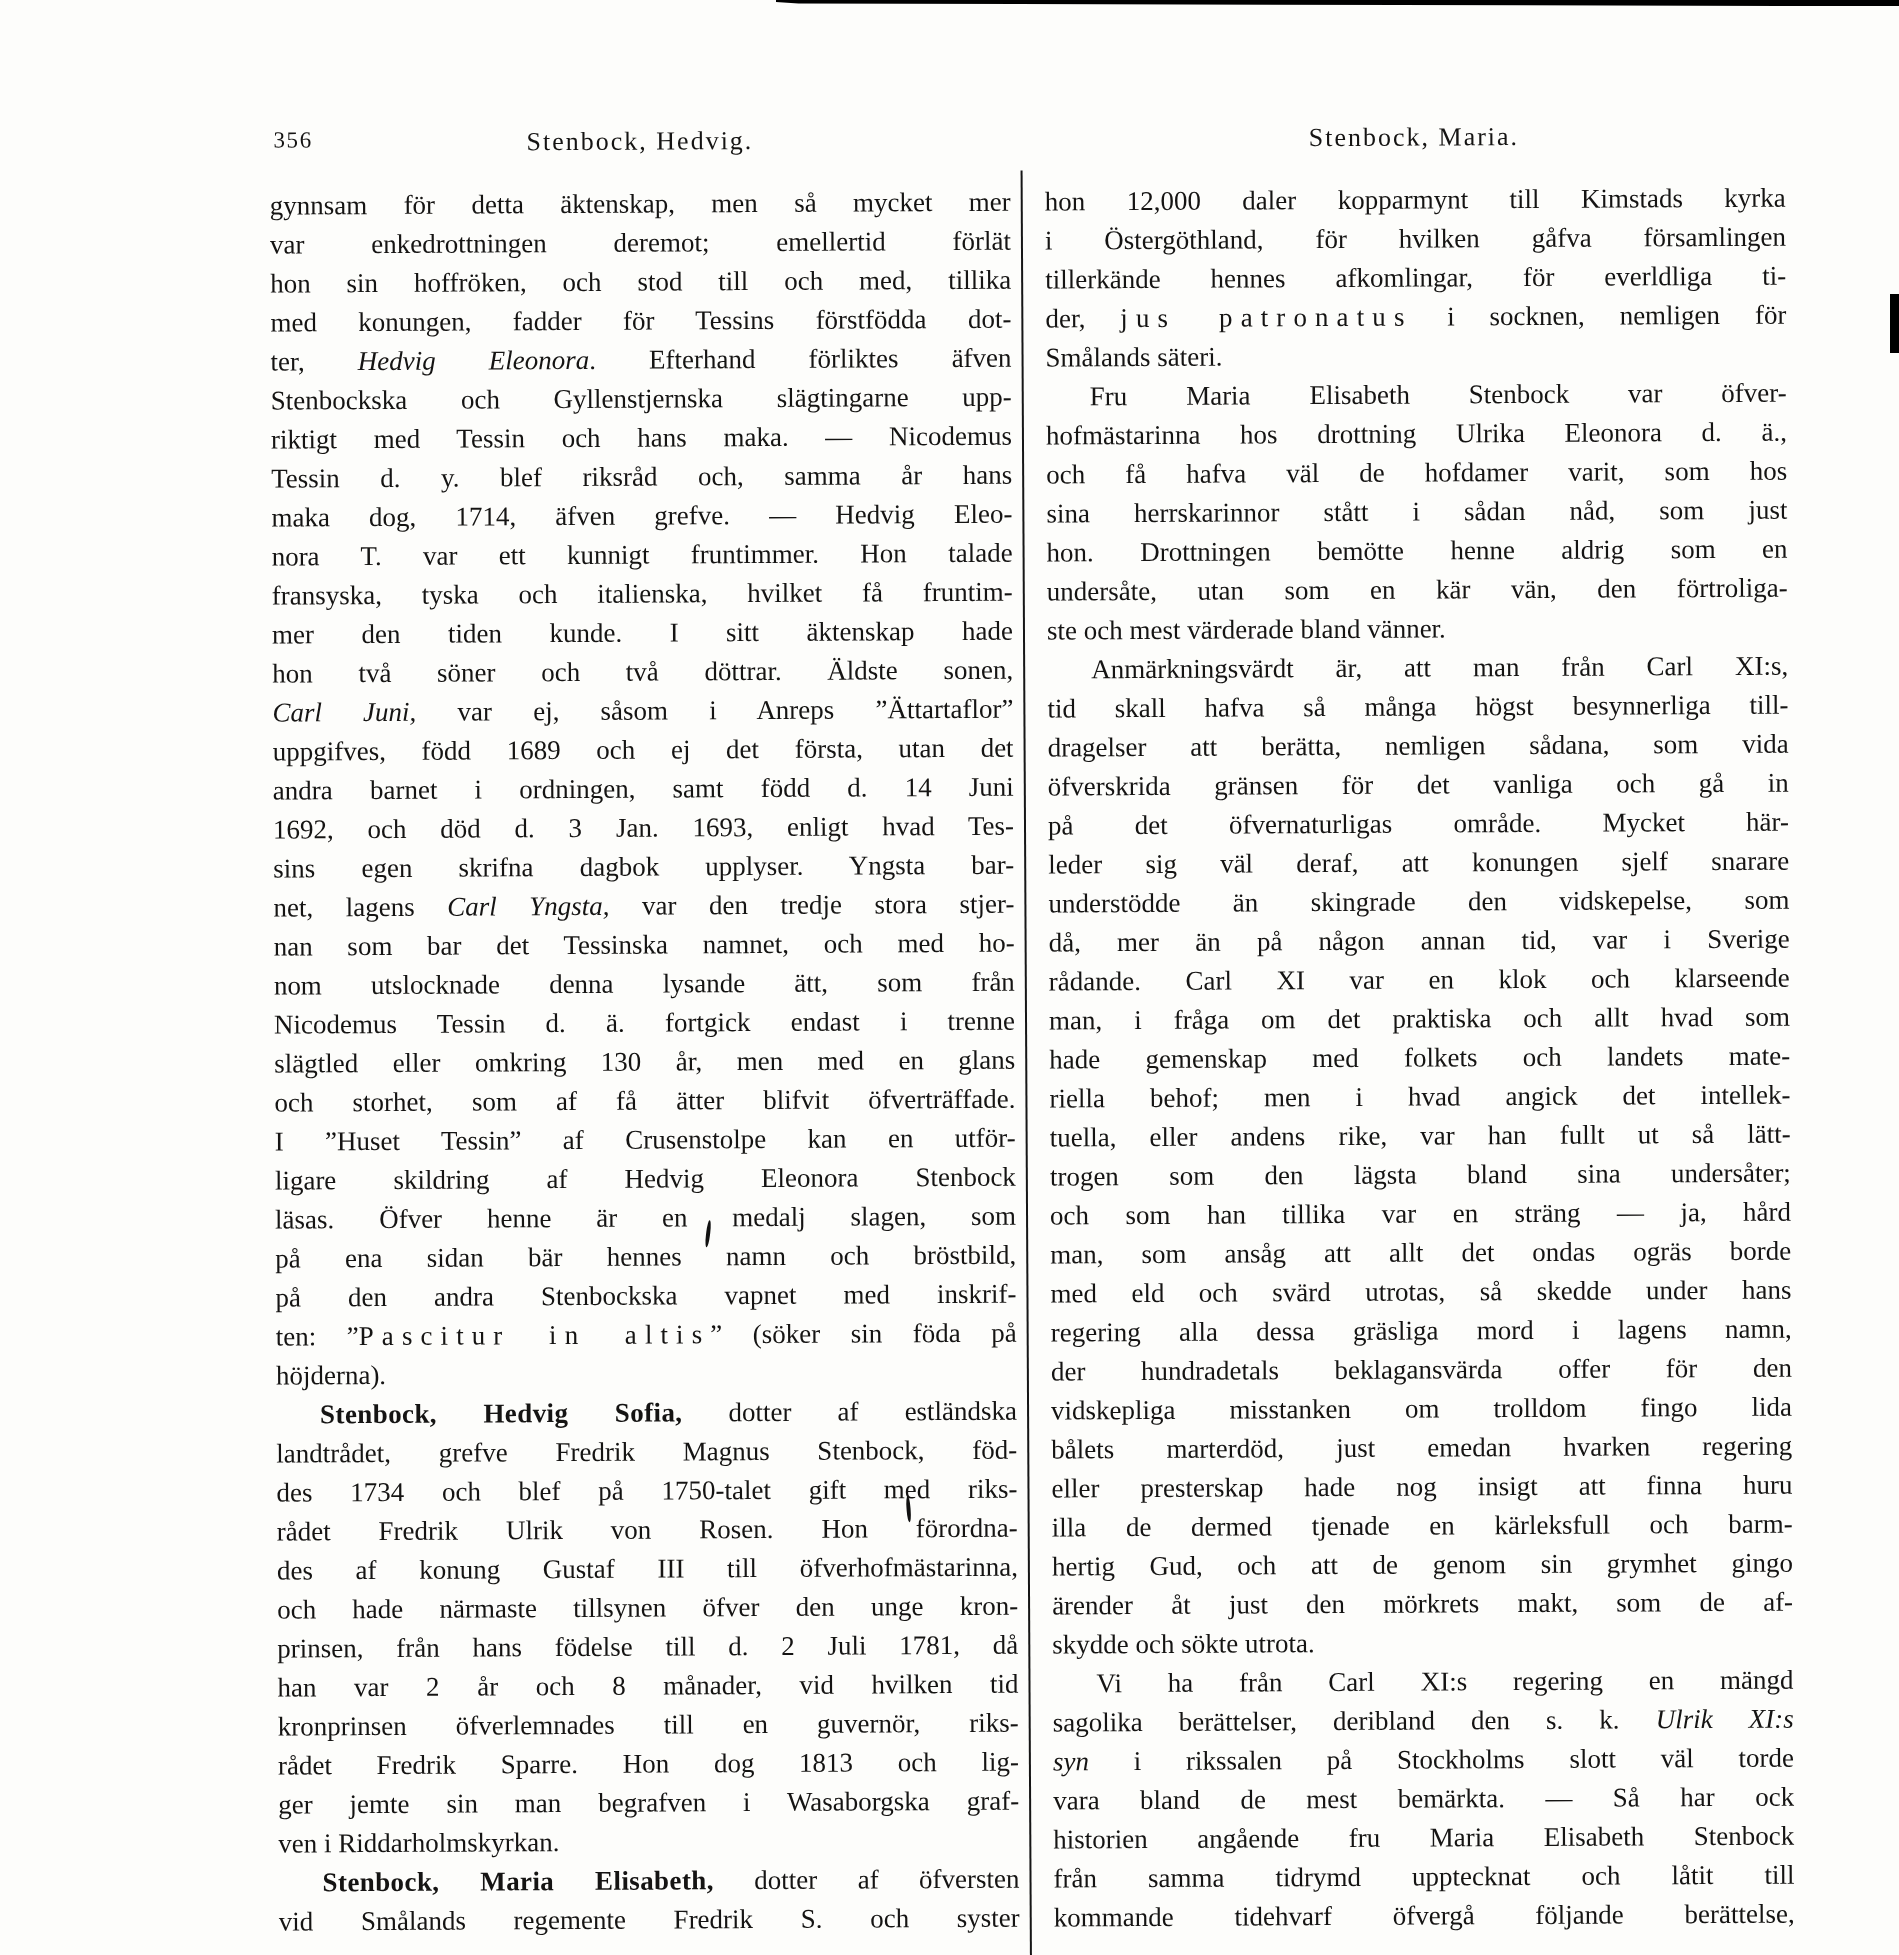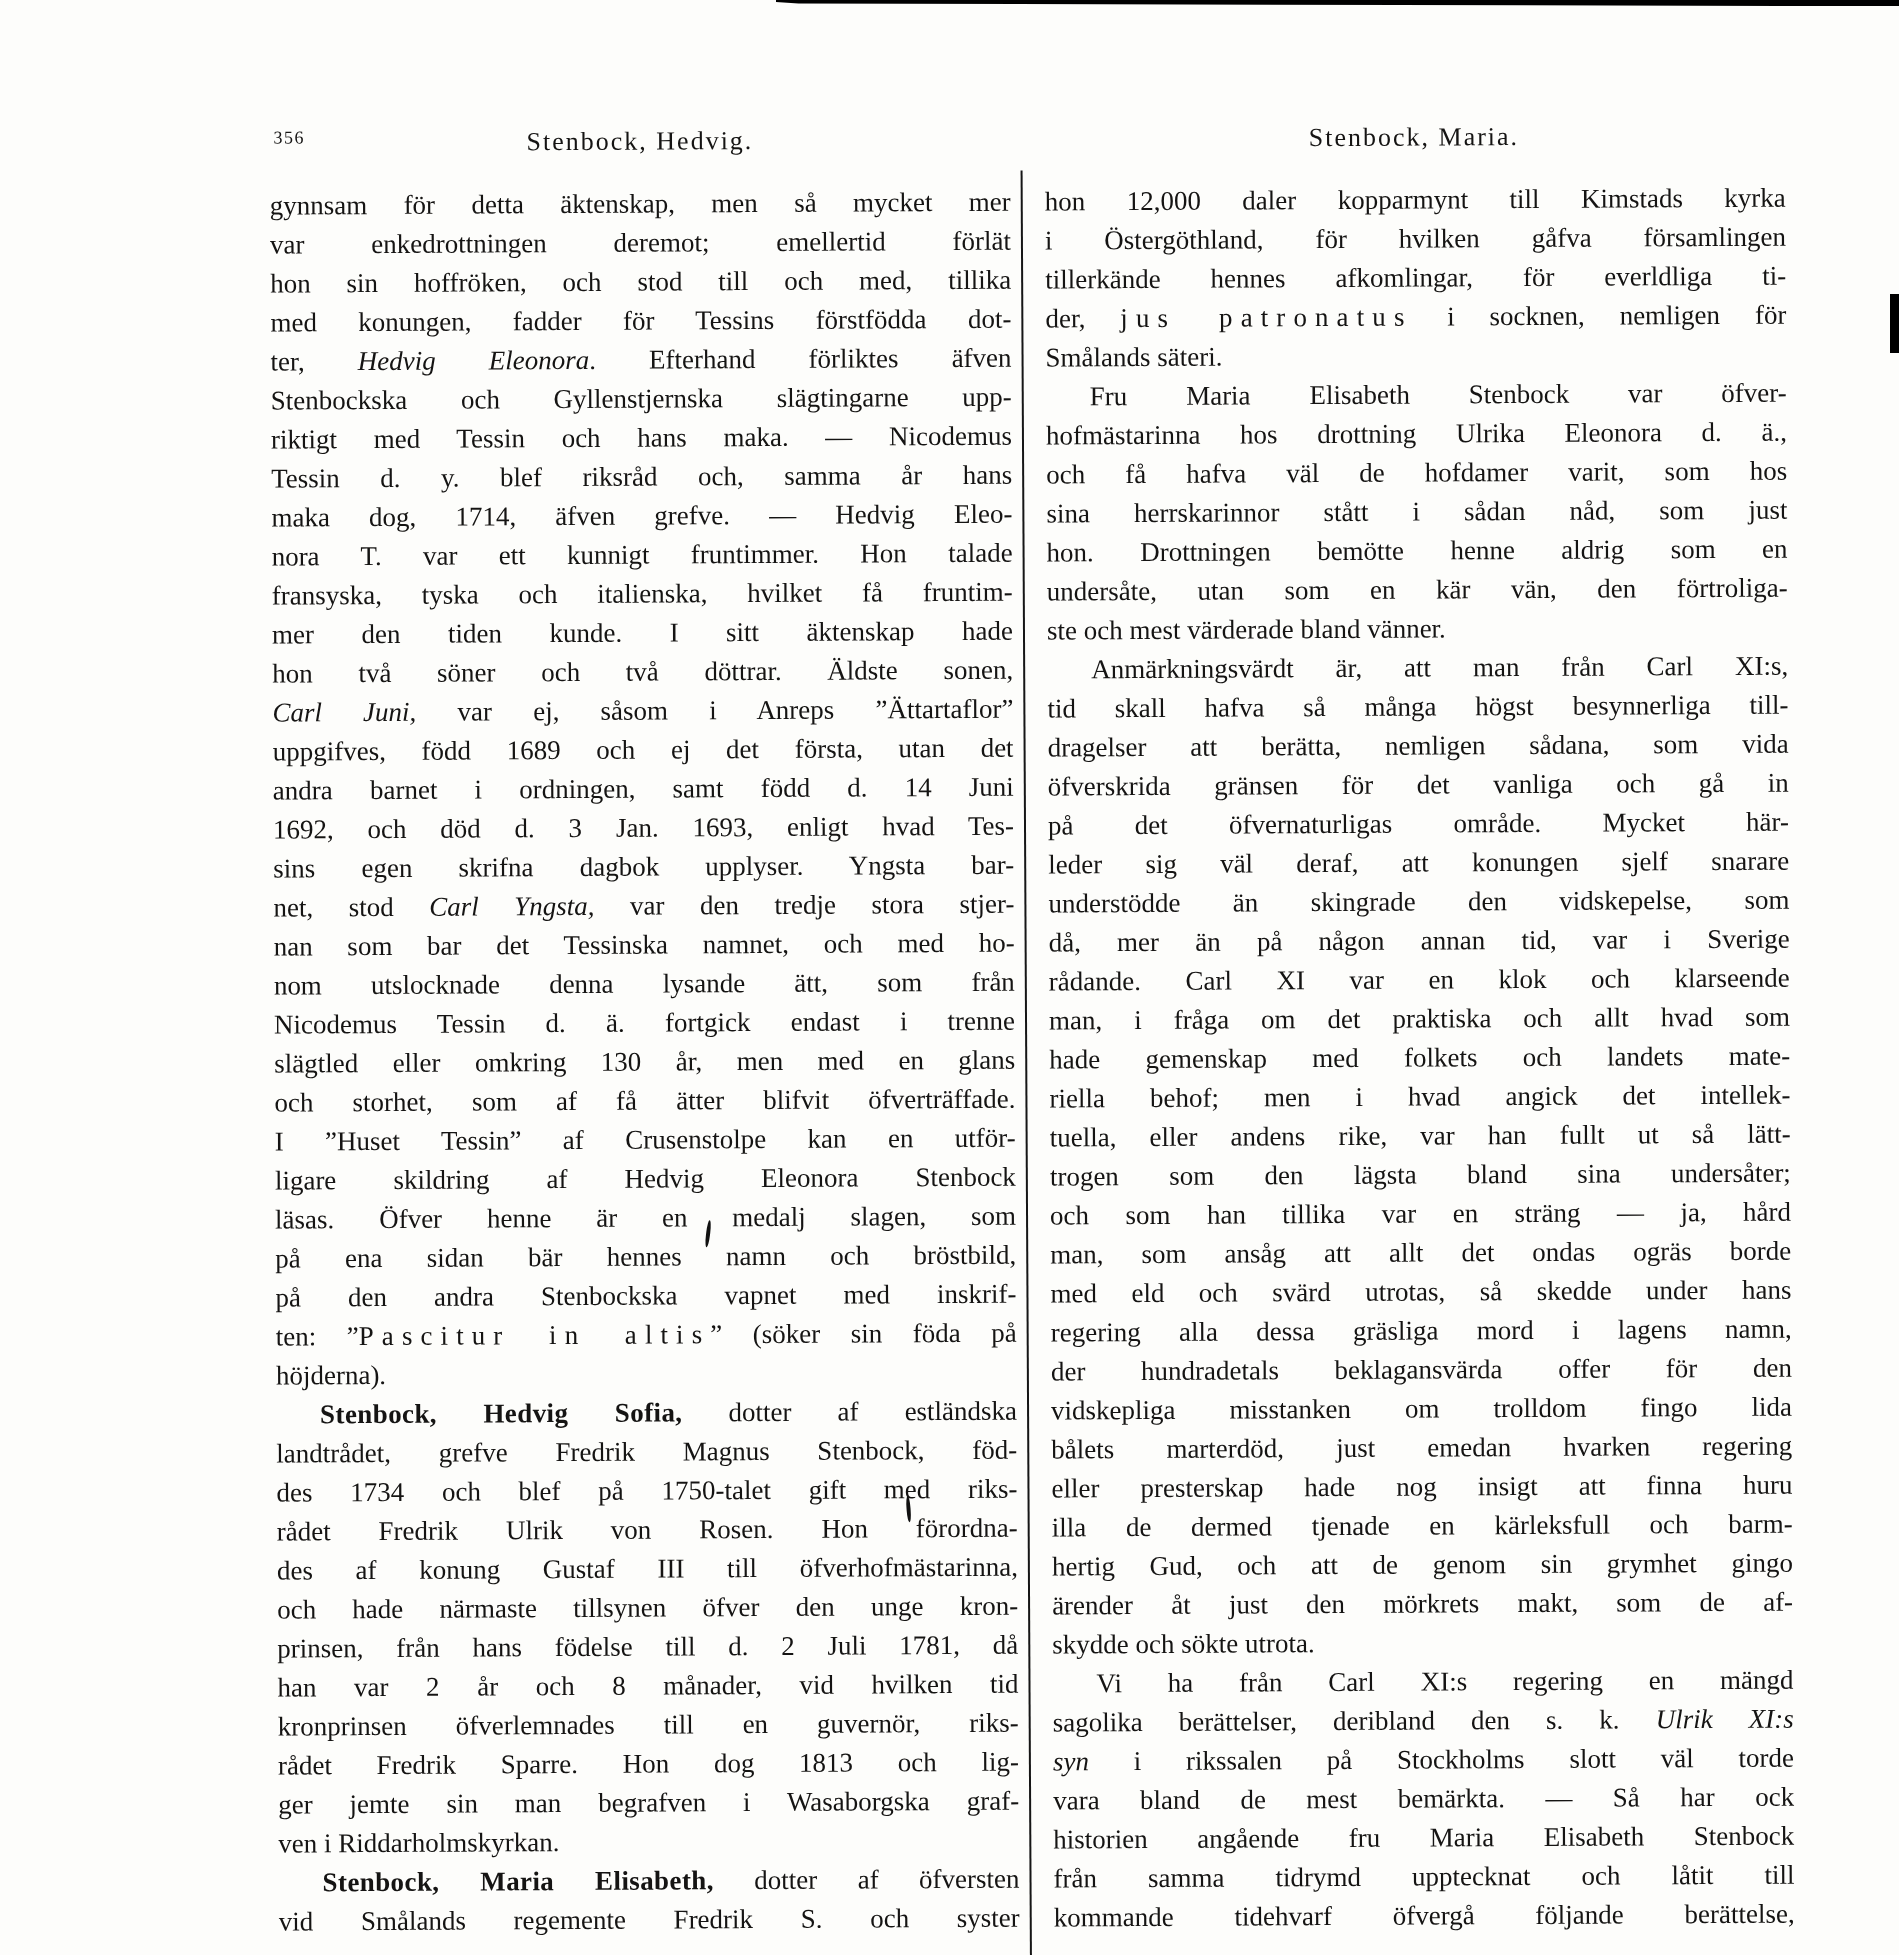--- a/index.html
+++ b/index.html
@@ -10,21 +10,21 @@
     font-family: "Liberation Serif", "DejaVu Serif", serif;
     color: #151413;
   }
   #print {
     position: absolute; inset: 0;
     transform: rotate(-0.30deg);
     transform-origin: 50% 52%;
   }
   .page-number {
     position: absolute; left: 278px; top: 124px;
-    font-size: 18px; letter-spacing: 1.6px;
+    font-size: 23px; letter-spacing: 1.6px;
   }
   .running-header {
     position: absolute; top: 125px;
     font-size: 26px; letter-spacing: 2px;
     text-align: center; white-space: nowrap;
   }
   #header-left  { left: 274px;  width: 741px; }
   #header-right { left: 1048px; width: 741px; }
   .col {
     position: absolute; top: 183px; width: 741px;
@@ -77,21 +77,21 @@
       <div class="line"><span class="">maka dog, 1714, äfven grefve. — Hedvig Eleo-</span></div>
       <div class="line"><span class="">nora T. var ett kunnigt fruntimmer. Hon talade</span></div>
       <div class="line"><span class="">fransyska, tyska och italienska, hvilket få fruntim-</span></div>
       <div class="line"><span class="">mer den tiden kunde. I sitt äktenskap hade</span></div>
       <div class="line"><span class="">hon två söner och två döttrar. Äldste sonen,</span></div>
       <div class="line"><span class="it">Carl Juni,</span><span class=""> var ej, såsom i Anreps ”Ättartaflor”</span></div>
       <div class="line"><span class="">uppgifves, född 1689 och ej det första, utan det</span></div>
       <div class="line"><span class="">andra barnet i ordningen, samt född d. 14 Juni</span></div>
       <div class="line"><span class="">1692, och död d. 3 Jan. 1693, enligt hvad Tes-</span></div>
       <div class="line"><span class="">sins egen skrifna dagbok upplyser. Yngsta bar-</span></div>
-      <div class="line"><span class="">net, stod </span><span class="it">Carl Yngsta,</span><span class=""> var den tredje stora stjer-</span></div>
+      <div class="line"><span class="">net, lagens </span><span class="it">Carl Yngsta,</span><span class=""> var den tredje stora stjer-</span></div>
       <div class="line"><span class="">nan som bar det Tessinska namnet, och med ho-</span></div>
       <div class="line"><span class="">nom utslocknade denna lysande ätt, som från</span></div>
       <div class="line"><span class="">Nicodemus Tessin d. ä. fortgick endast i trenne</span></div>
       <div class="line"><span class="">slägtled eller omkring 130 år, men med en glans</span></div>
       <div class="line"><span class="">och storhet, som af få ätter blifvit öfverträffade.</span></div>
       <div class="line"><span class="">I ”Huset Tessin” af Crusenstolpe kan en utför-</span></div>
       <div class="line"><span class="">ligare skildring af Hedvig Eleonora Stenbock</span></div>
       <div class="line"><span class="">läsas. Öfver henne är en medalj slagen, som</span></div>
       <div class="line"><span class="">på ena sidan bär hennes namn och bröstbild,</span></div>
       <div class="line"><span class="">på den andra Stenbockska vapnet med inskrif-</span></div>

